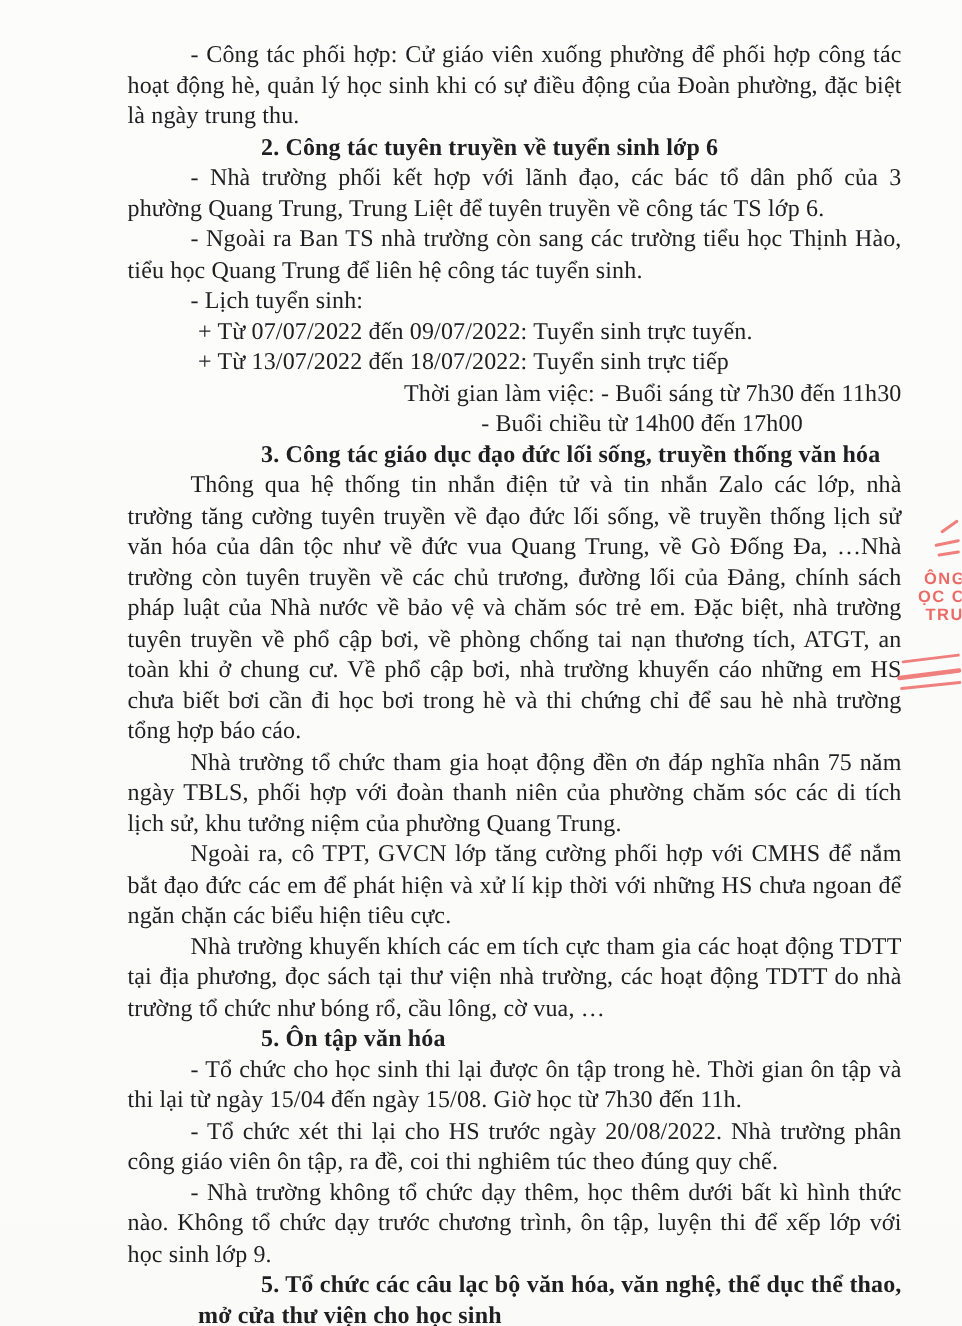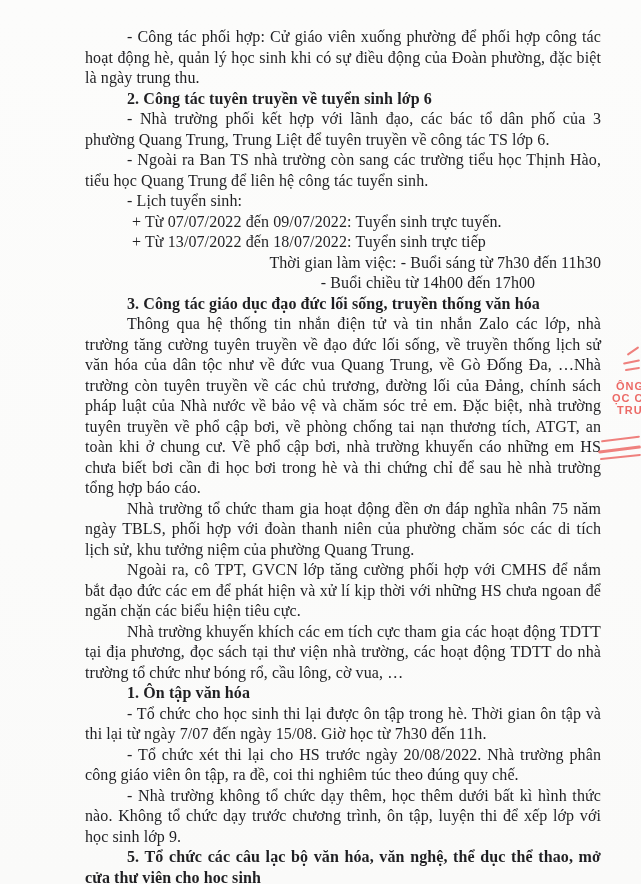--- a/index.html
+++ b/index.html
@@ -28,20 +28,21 @@
     letter-spacing: 0.1px;
   }
   .content p {
     margin: 0;
     padding: 0;
     text-align: justify;
     text-indent: 42px;
   }
   .content p.heading {
     font-weight: bold;
+    margin-left: 47px;
   }
   .content p.plus {
     text-align: left;
     text-indent: 47px;
     font-family: Liberation Serif, serif;
   }
   .content p.schedule {
     text-align: right;
     text-indent: 43px;
   }
@@ -79,22 +80,22 @@
     <p class="body">- Lịch tuyển sinh:</p>
     <p class="plus">+ Từ 07/07/2022 đến 09/07/2022: Tuyển sinh trực tuyến.</p>
     <p class="plus">+ Từ 13/07/2022 đến 18/07/2022: Tuyển sinh trực tiếp</p>
     <p class="schedule">Thời gian làm việc: - Buổi sáng từ 7h30 đến 11h30</p>
     <p class="schedule2">- Buổi chiều từ 14h00 đến 17h00</p>
     <p class="heading">3. Công tác giáo dục đạo đức lối sống, truyền thống văn hóa</p>
     <p class="body">Thông qua hệ thống tin nhắn điện tử và tin nhắn Zalo các lớp, nhà trường tăng cường tuyên truyền về đạo đức lối sống, về truyền thống lịch sử văn hóa của dân tộc như về đức vua Quang Trung, về Gò Đống Đa, …Nhà trường còn tuyên truyền về các chủ trương, đường lối của Đảng, chính sách pháp luật của Nhà nước về bảo vệ và chăm sóc trẻ em. Đặc biệt, nhà trường tuyên truyền về phổ cập bơi, về phòng chống tai nạn thương tích, ATGT, an toàn khi ở chung cư. Về phổ cập bơi, nhà trường khuyến cáo những em HS chưa biết bơi cần đi học bơi trong hè và thi chứng chỉ để sau hè nhà trường tổng hợp báo cáo.</p>
     <p class="body">Nhà trường tổ chức tham gia hoạt động đền ơn đáp nghĩa nhân 75 năm ngày TBLS, phối hợp với đoàn thanh niên của phường chăm sóc các di tích lịch sử, khu tưởng niệm của phường Quang Trung.</p>
     <p class="body">Ngoài ra, cô TPT, GVCN lớp tăng cường phối hợp với CMHS để nắm bắt đạo đức các em để phát hiện và xử lí kịp thời với những HS chưa ngoan để ngăn chặn các biểu hiện tiêu cực.</p>
     <p class="body">Nhà trường khuyến khích các em tích cực tham gia các hoạt động TDTT tại địa phương, đọc sách tại thư viện nhà trường, các hoạt động TDTT do nhà trường tổ chức như bóng rổ, cầu lông, cờ vua, …</p>
-    <p class="heading">1. Ôn tập văn hóa</p>
-    <p class="body">- Tổ chức cho học sinh thi lại được ôn tập trong hè. Thời gian ôn tập và thi lại từ ngày 7/07 đến ngày 15/08. Giờ học từ 7h30 đến 11h.</p>
+    <p class="heading">5. Ôn tập văn hóa</p>
+    <p class="body">- Tổ chức cho học sinh thi lại được ôn tập trong hè. Thời gian ôn tập và thi lại từ ngày 15/04 đến ngày 15/08. Giờ học từ 7h30 đến 11h.</p>
     <p class="body">- Tổ chức xét thi lại cho HS trước ngày 20/08/2022. Nhà trường phân công giáo viên ôn tập, ra đề, coi thi nghiêm túc theo đúng quy chế.</p>
     <p class="body">- Nhà trường không tổ chức dạy thêm, học thêm dưới bất kì hình thức nào. Không tổ chức dạy trước chương trình, ôn tập, luyện thi để xếp lớp với học sinh lớp 9.</p>
     <p class="heading">5. Tổ chức các câu lạc bộ văn hóa, văn nghệ, thể dục thể thao, mở cửa thư viện cho học sinh</p>
   </div>
 
   <div>
     <div class="scribble" style="left:626px; top:350px; width:14px; height:2px; transform:rotate(-35deg);"></div>
     <div class="scribble" style="left:623px; top:361px; width:17px; height:2px; transform:rotate(-12deg);"></div>
     <div class="scribble" style="left:625px; top:368px; width:15px; height:2px; transform:rotate(-9deg);"></div>
 

